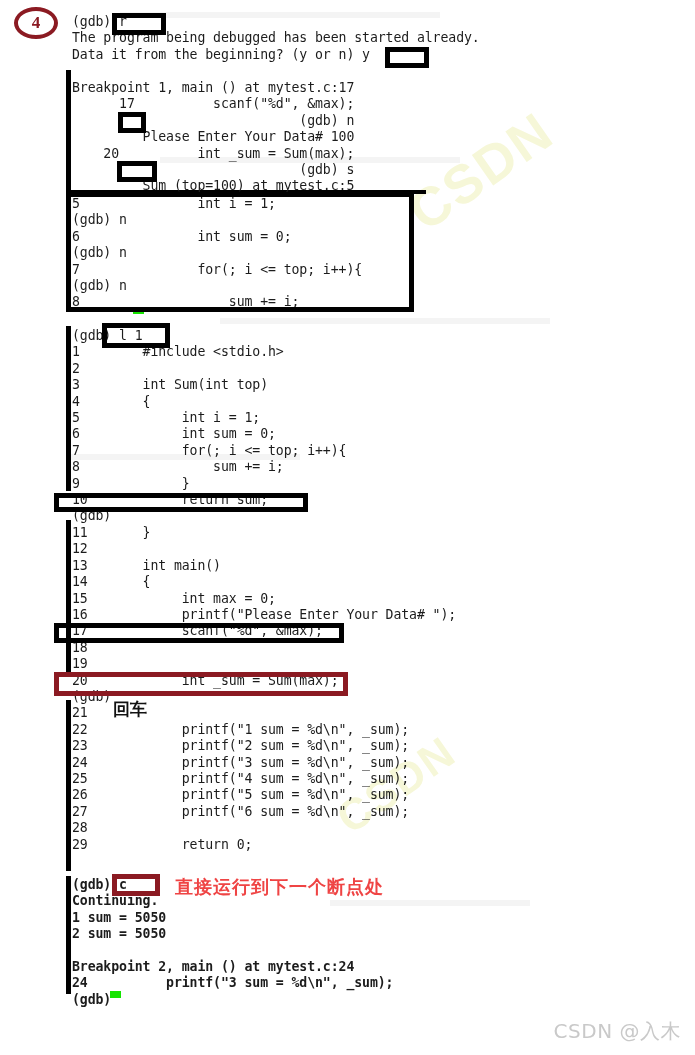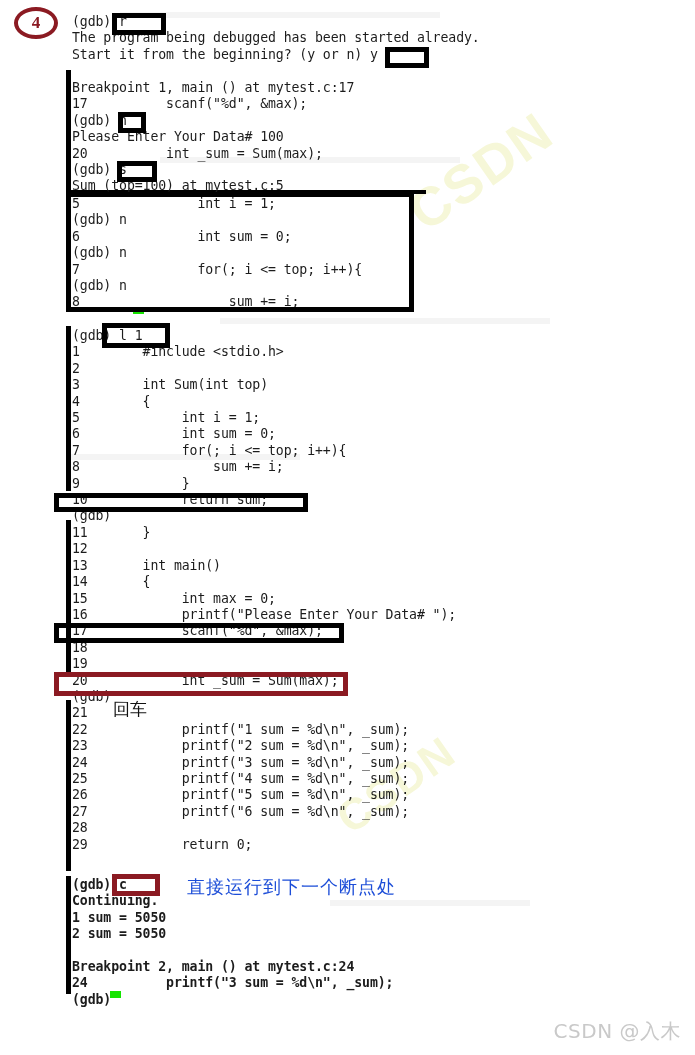--- a/index.html
+++ b/index.html
@@ -76,30 +76,29 @@
     font-weight: bold;
     display: flex;
     align-items: center;
     justify-content: center;
   }
 
   
   .cn-note {
     position: absolute;
     font-family: "DejaVu Sans", sans-serif;
-    font-weight: normal;
+    font-weight: bold;
     color: #111111;
     font-size: 17px;
     white-space: nowrap;
   }
   .cn-note.red {
-    color: #1d4ed8;
+    color: #ef4444;
     font-size: 18px;
     letter-spacing: 1px;
-    margin-left: 12px;
   }
 
   
   .cursor {
     position: absolute;
     background: #15e400;
     width: 11px;
     height: 7px;
   }
 
@@ -139,23 +138,23 @@
 
 <div class="gutter" style="left:66px; top:70px;  height:124px;"></div>
 <div class="gutter" style="left:66px; top:326px; height:165px;"></div>
 <div class="gutter" style="left:66px; top:520px; height:153px;"></div>
 <div class="gutter" style="left:66px; top:700px; height:171px;"></div>
 <div class="gutter" style="left:66px; top:876px; height:118px;"></div>
 <div class="hbar" style="left:66px; top:190px; width:360px; height:4px;"></div>
 
 <div class="term" style="left:72px; top:14px;">(gdb) r
 The program being debugged has been started already.
-Start it from the beginning? (y or n) y</div>
-
-<div class="term" style="left:72px; top:80px;">Breakpoint 1, main () at mytest.c:17
+Data it from the beginning? (y or n) y</div>
+
+<div class="term" style="left:72px; top:80px;text-align:right;">Breakpoint 1, main () at mytest.c:17
 17          scanf("%d", &amp;max);
 (gdb) n
 Please Enter Your Data# 100
 20          int _sum = Sum(max);
 (gdb) s
 Sum (top=100) at mytest.c:5</div>
 
 <div class="term" style="left:72px; top:196px;">5               int i = 1;
 (gdb) n
 6               int sum = 0;

